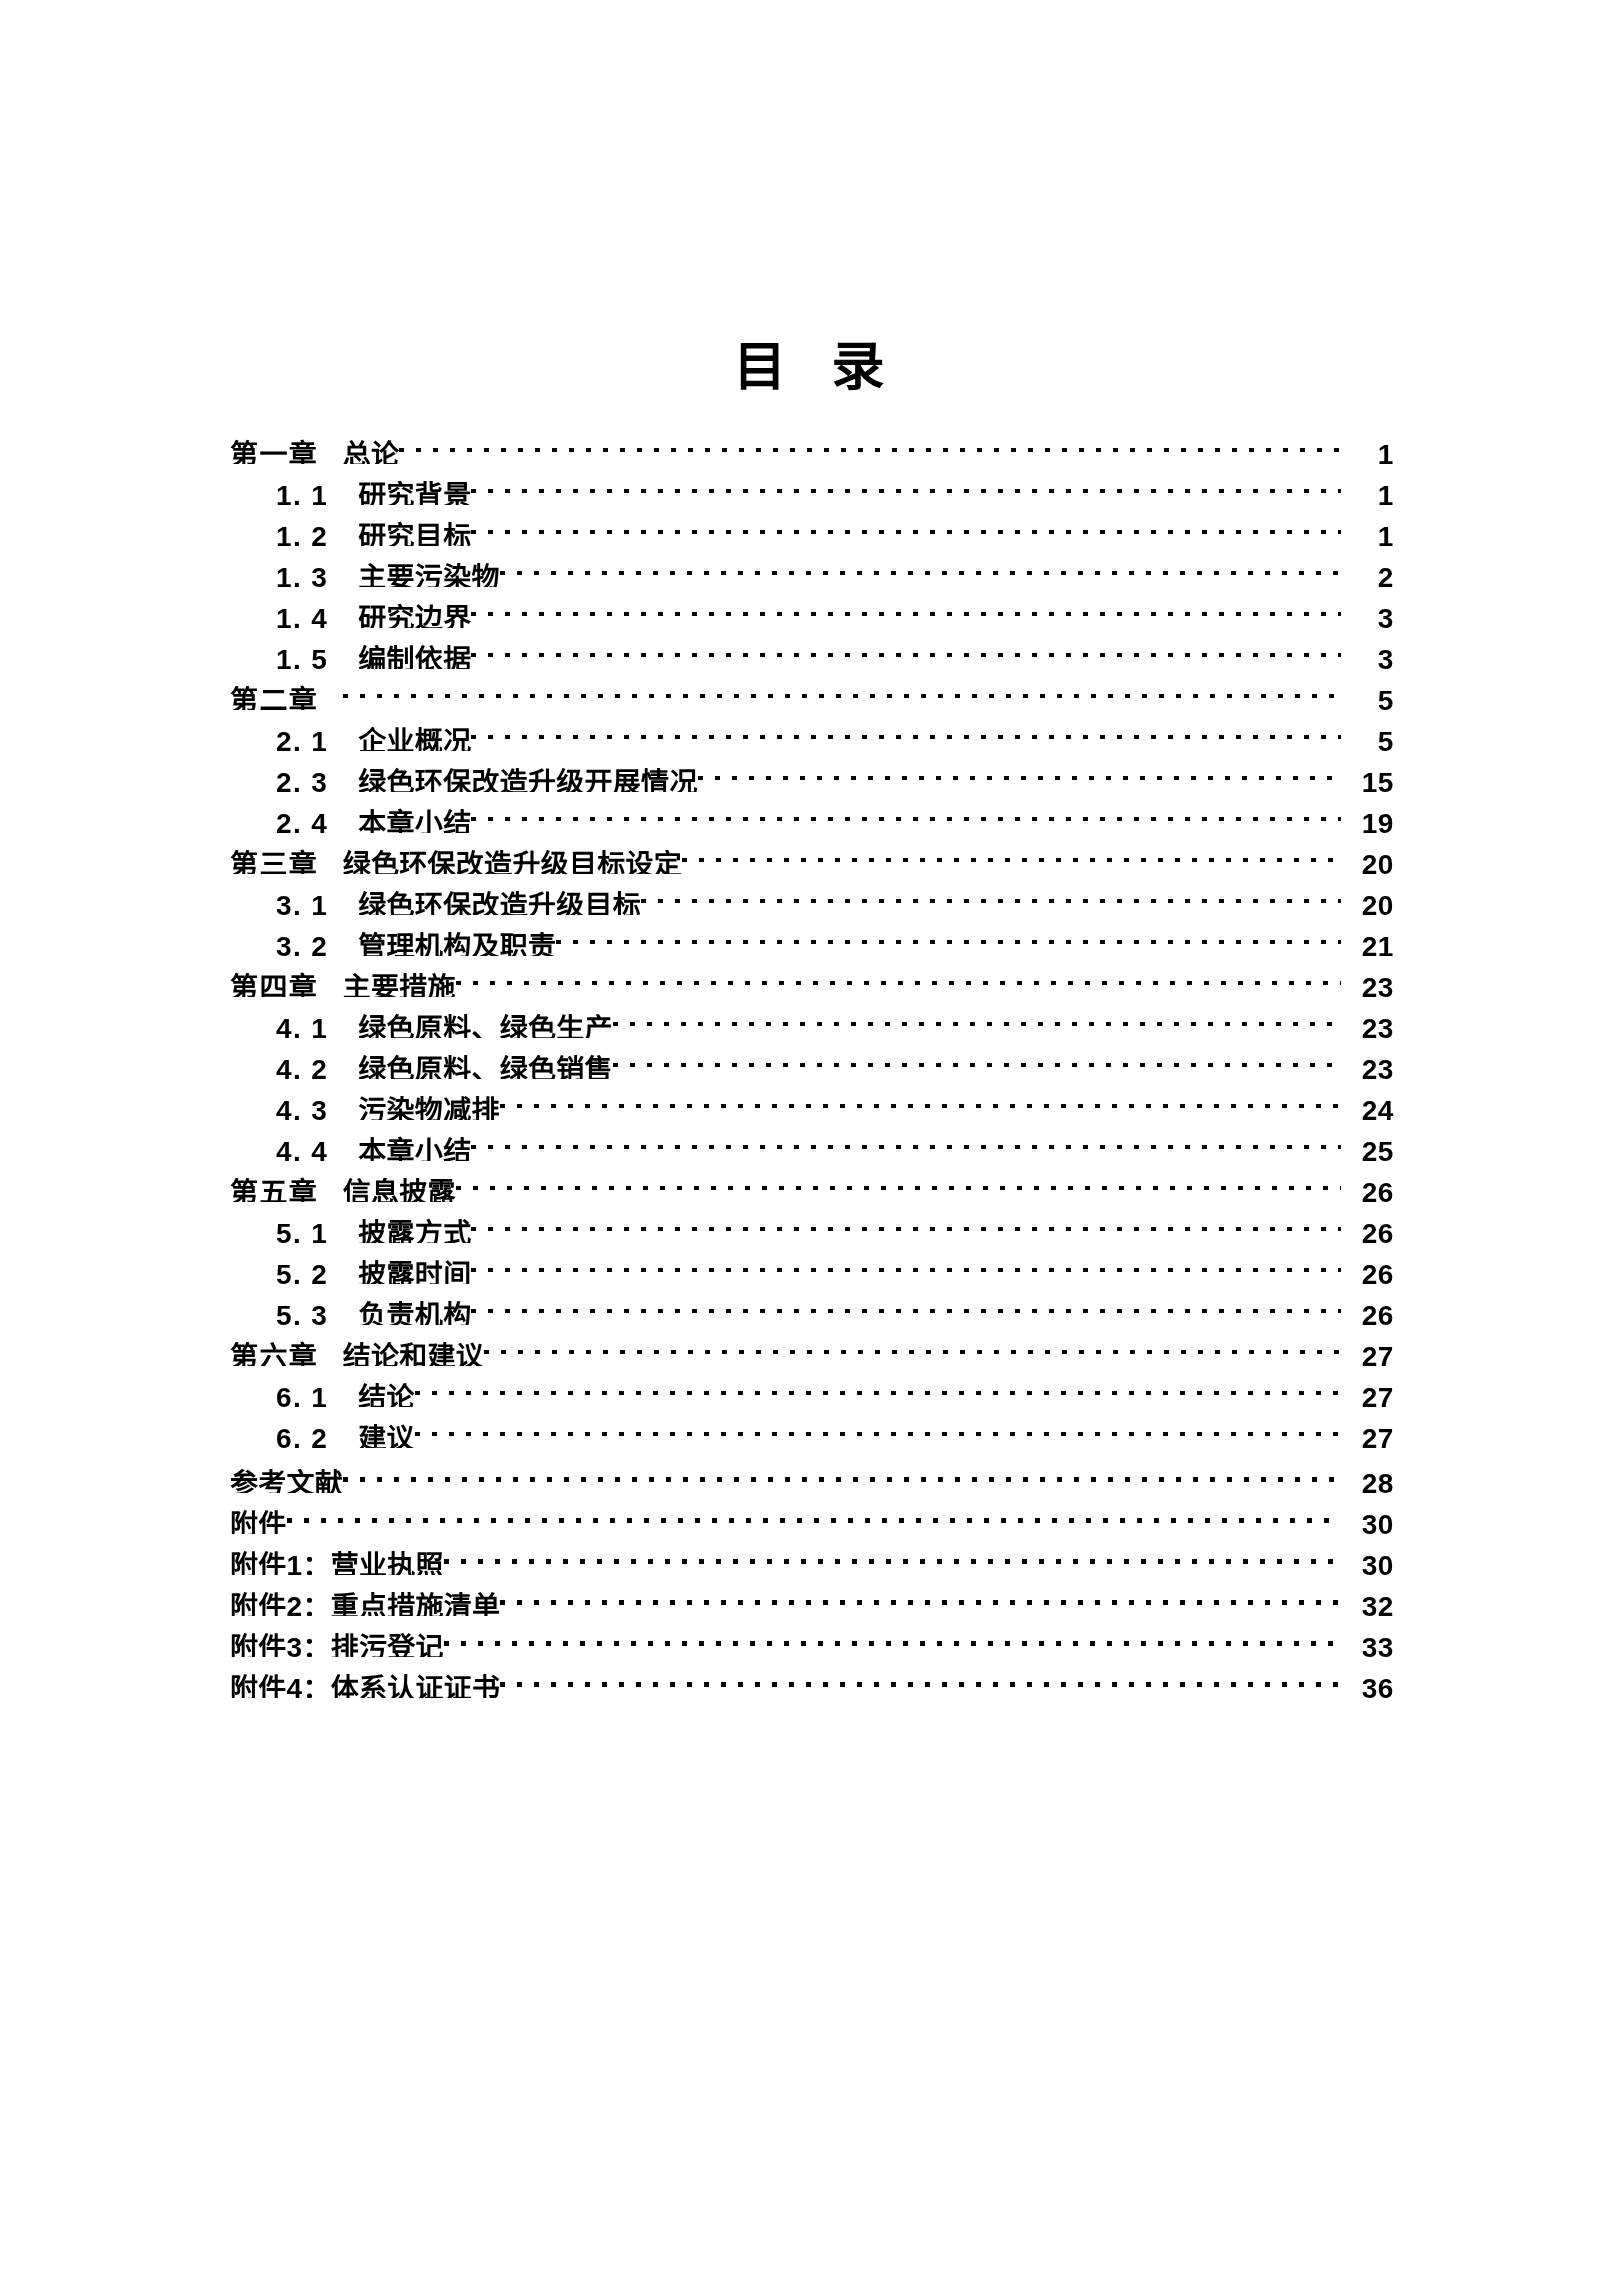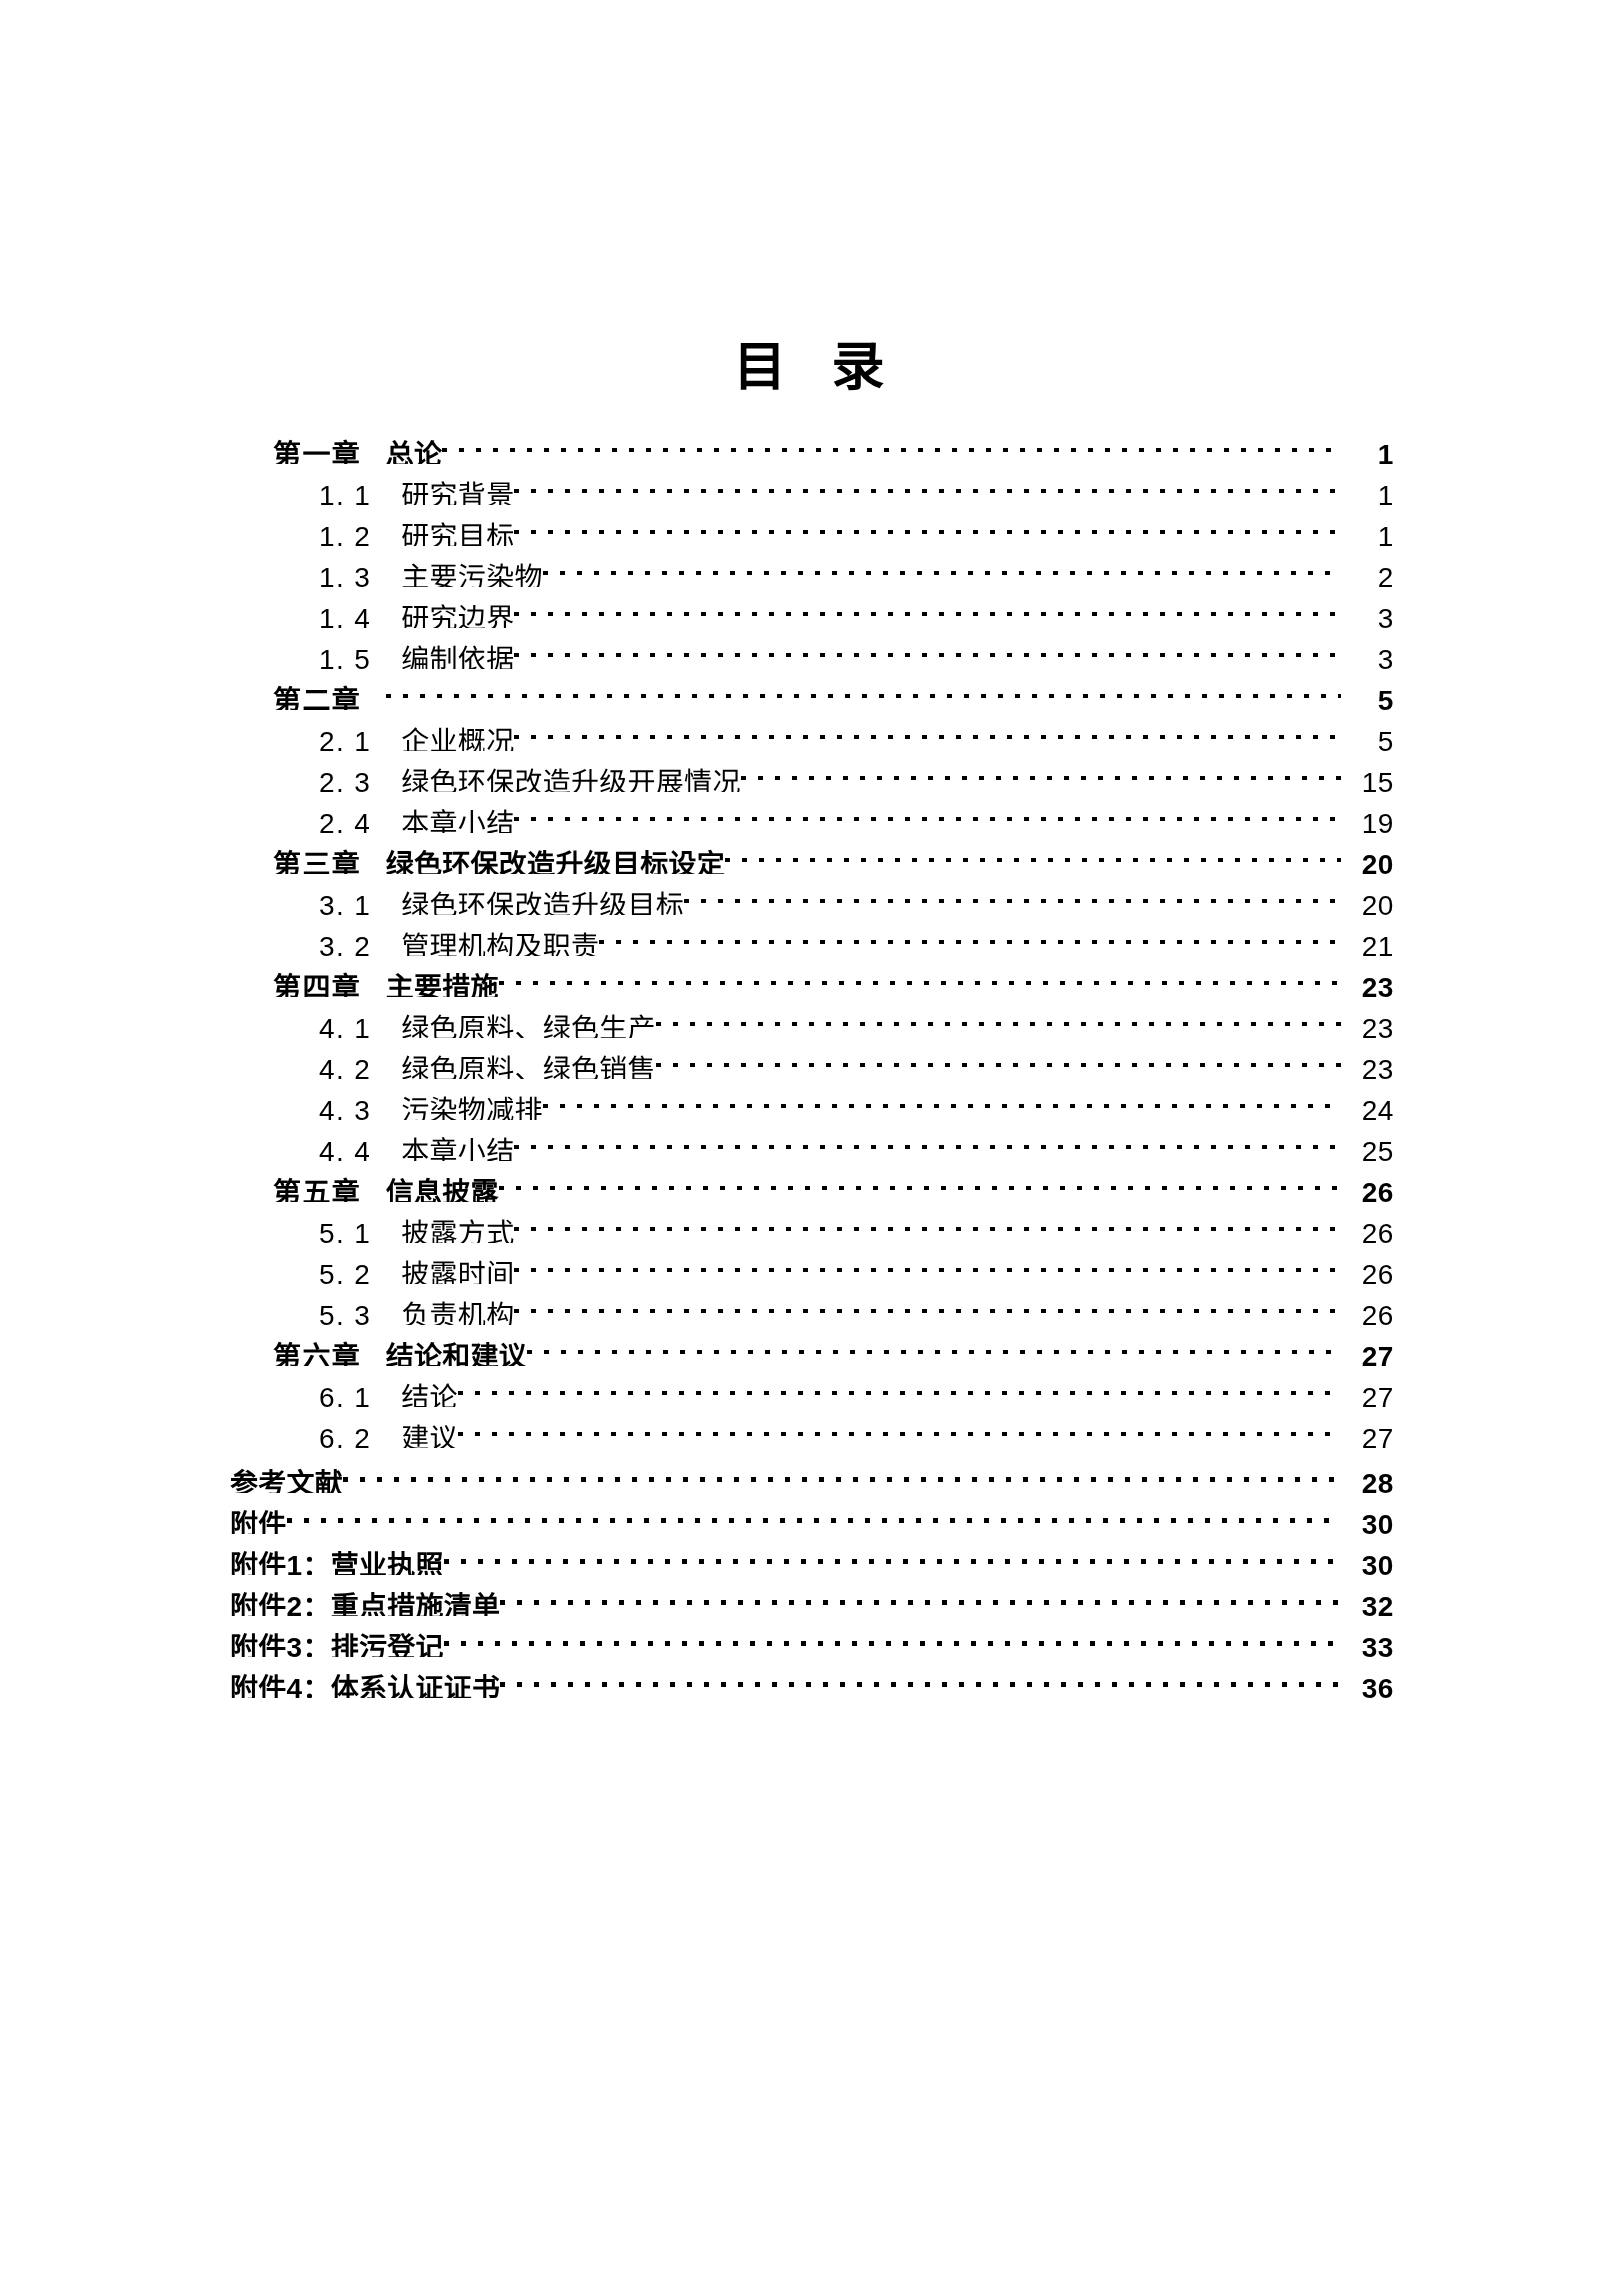--- a/index.html
+++ b/index.html
@@ -62,28 +62,27 @@
 
   
   .lvl1 {
     font-size: 28px;
     font-weight: bold;
     padding-left: 0px;
   }
   
   .lvl2 {
     font-size: 28px;
-    font-weight: normal;
+    font-weight: bold;
     padding-left: 46px;
   }
 
   .toc-num {
     flex: 0 0 auto;
     letter-spacing: 0.05em;
-    margin-left: 43px;
   }
 
   
   .toc-gap-1 { flex: 0 0 24.5px; }
   .toc-gap-2 { flex: 0 0 30px; }
 
   .toc-label {
     flex: 0 0 auto;
     letter-spacing: 0.01em;
   }

